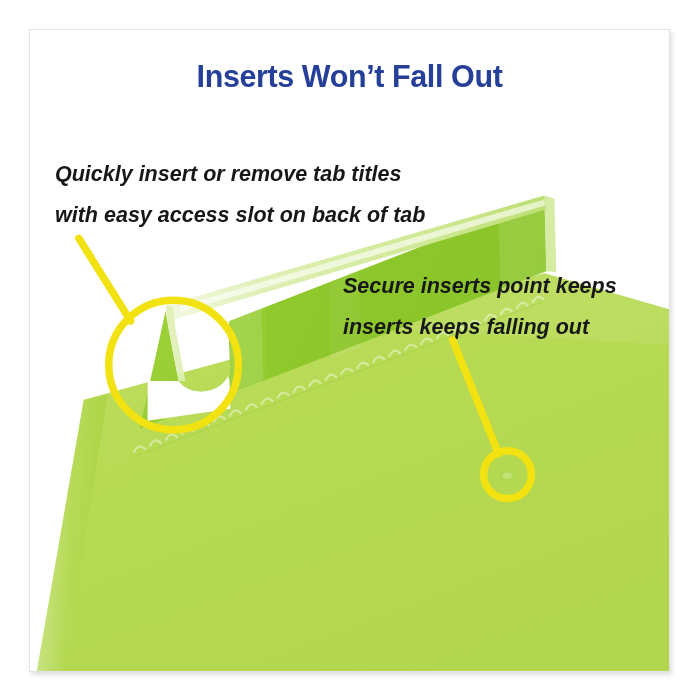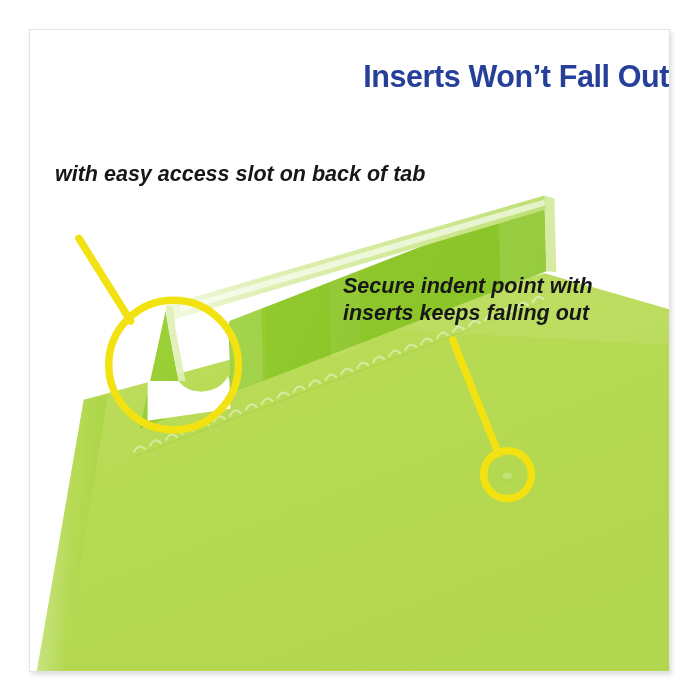--- a/index.html
+++ b/index.html
@@ -34,21 +34,21 @@
     overflow: hidden;
     box-sizing: border-box;
   }
 
   
   .headline {
     position: absolute;
     left: 0;
     top: 29px;
     width: 100%;
-    text-align: right;
+    text-align: center;
     font-family: "Liberation Sans", sans-serif;
     font-weight: bold;
     font-size: 30.5px;
     letter-spacing: -0.4px;
     color: #26409a;
     white-space: nowrap;
   }
 
   
   .annot {
@@ -56,21 +56,21 @@
     font-family: "Liberation Sans", sans-serif;
     font-weight: bold;
     font-style: italic;
     font-size: 21.5px;
     line-height: 27px;
     color: #171717;
     white-space: nowrap;
   }
   .annot-left  { left: 25px;  top: 131px; text-align: left; }
   .annot-right { left: 313px; top: 243px; text-align: left; }
-  .annot .l2 { display: block; }
+  .annot .l2 { display: block; margin-top: 14px; }
 
   
   .photo {
     position: absolute;
     inset: 0;
   }
   .photo svg { display: block; width: 100%; height: 100%; }
 
   
   .callouts {
@@ -202,25 +202,26 @@
         <g>
           <ellipse cx="479" cy="448" rx="9" ry="6" fill="#a9d852" opacity="0.55"></ellipse>
           <ellipse cx="479" cy="447" rx="5" ry="3.4" fill="#c8e683" opacity="0.7"></ellipse>
         </g>
       </svg>
     </div>
 
     <div class="headline">Inserts Won’t Fall Out</div>
 
     <div class="annot annot-left">
+      <span class="l1">Quickly insert or remove tab titles</span>
       <span class="l2">with easy access slot on back of tab</span>
     </div>
 
     <div class="annot annot-right">
-      <span class="l1">Secure indent point with</span>
+      <span class="l1">Secure inserts point keeps</span>
       <span class="l2">inserts keeps falling out</span>
     </div>
 
     <div class="callouts">
       <svg viewBox="0 0 641 643" preserveAspectRatio="none" aria-hidden="true">
 
         <g stroke="#f2e211" fill="none">
           <line x1="49" y1="209" x2="101" y2="292" stroke-width="7.5" stroke-linecap="round"></line>
           <circle cx="144" cy="336" r="65" stroke-width="7.5"></circle>
         </g>

